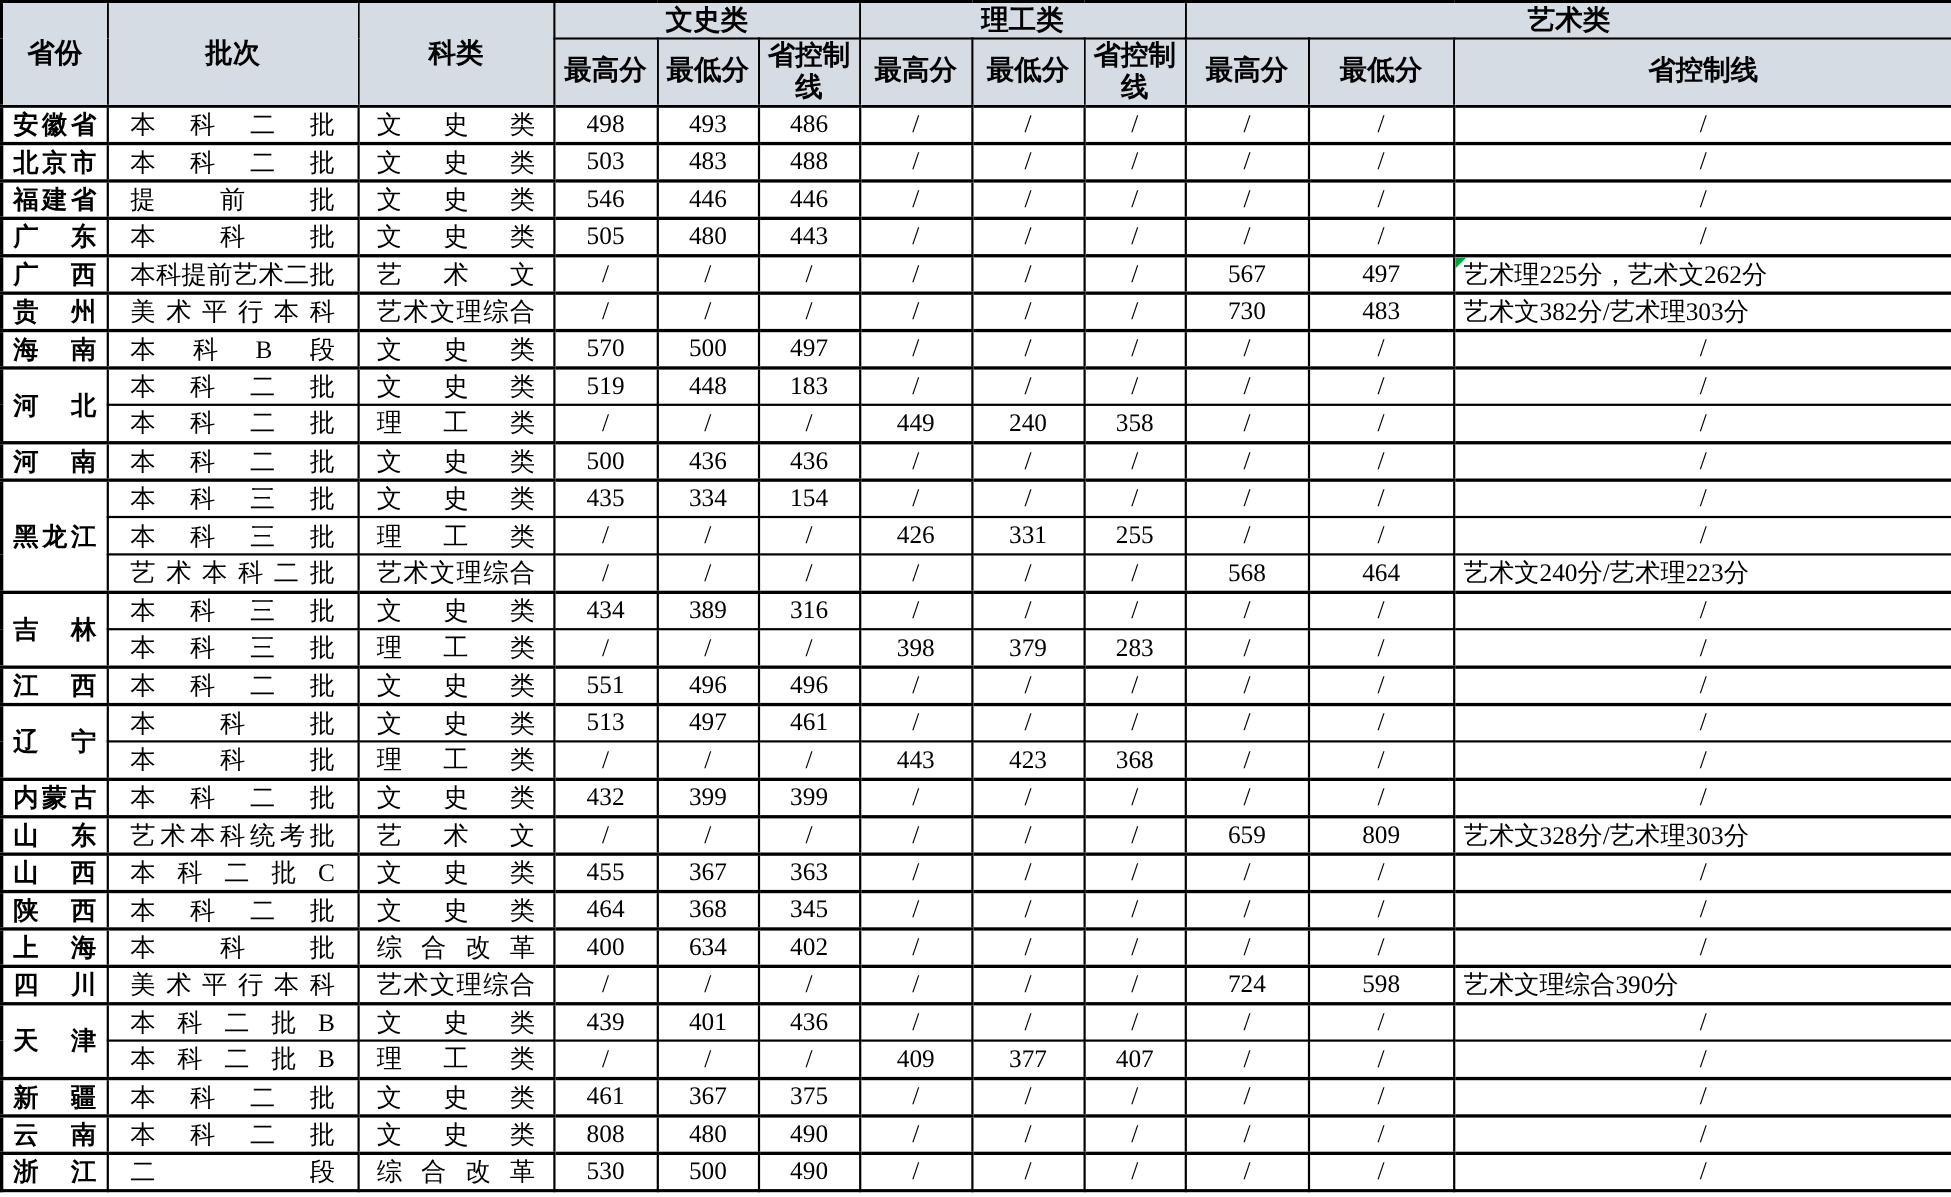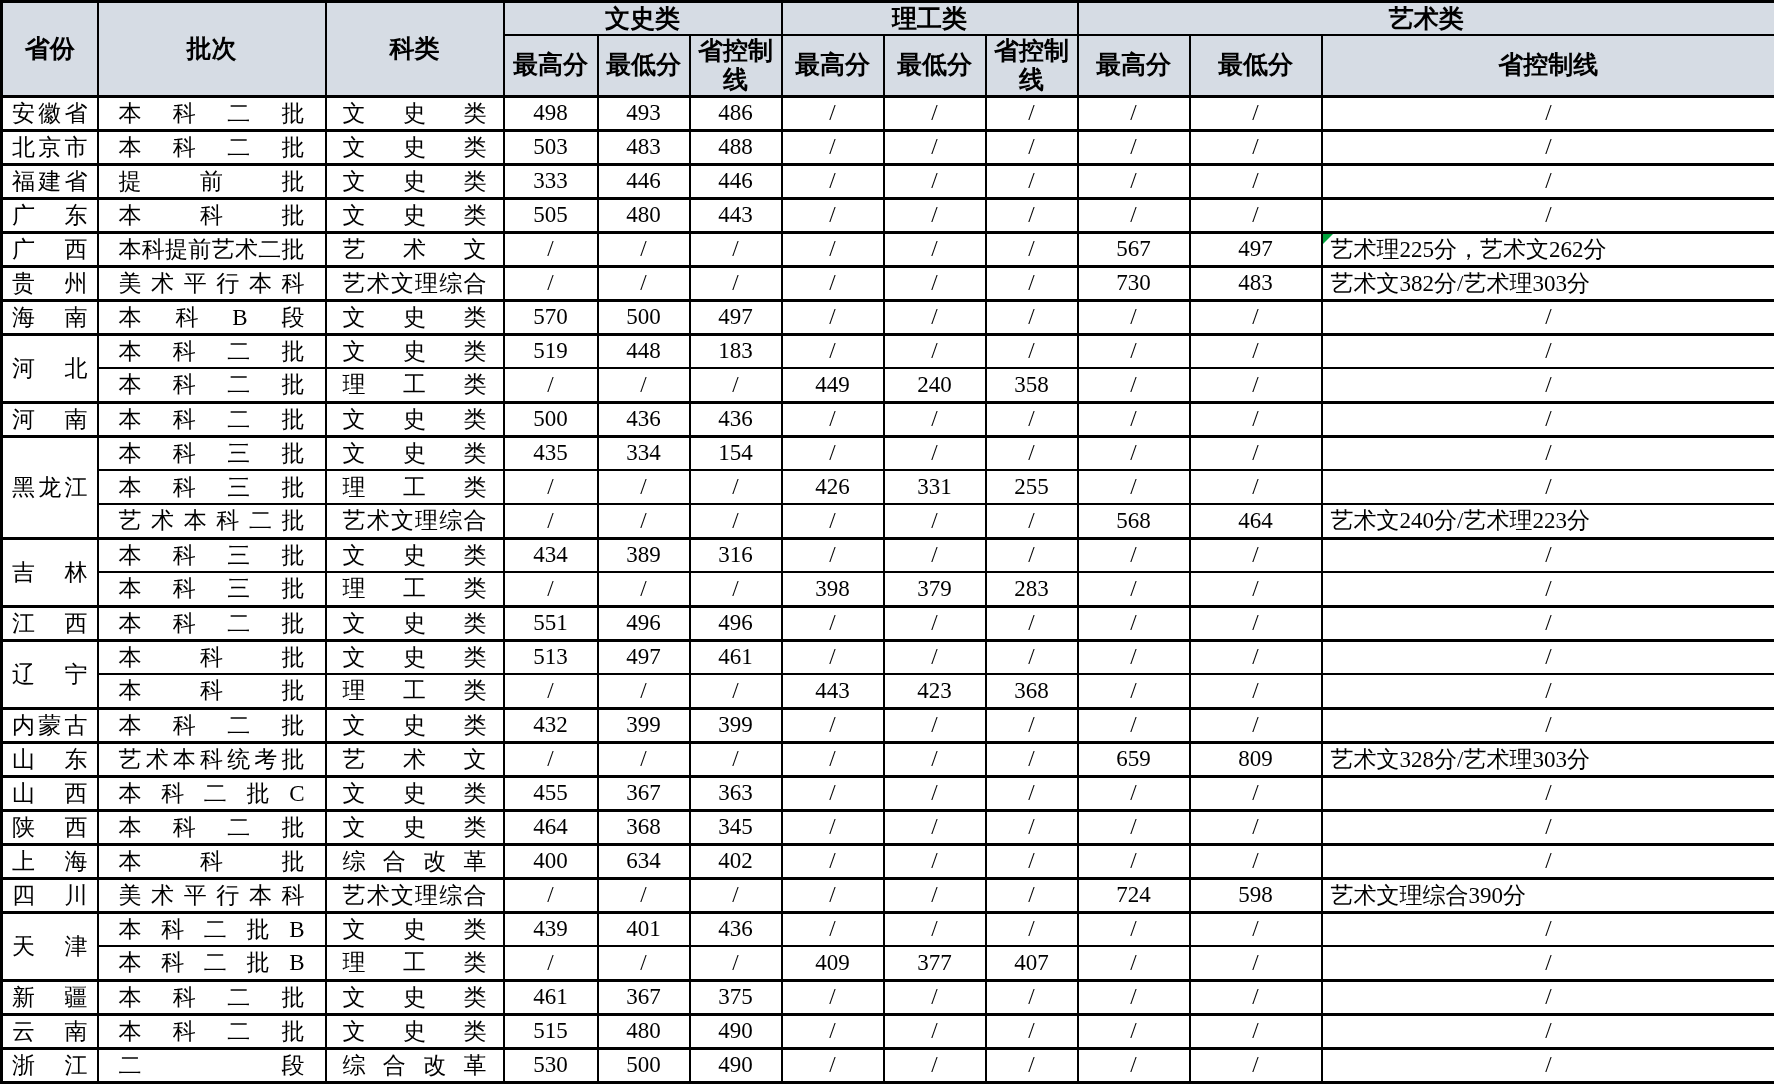--- a/index.html
+++ b/index.html
@@ -36,21 +36,21 @@
   .hrow-2 th { height: 60px; }
   tbody td {
     font-family: "Liberation Serif", serif;
     font-size: 23px;
     color: #000;
     text-align: center;
     height: 34px;
     white-space: nowrap;
   }
   .dist { text-align: center; text-align-last: justify; }
-  .province-cell { padding: 0 9px; }
+  .province-cell { padding: 0 9px; font-weight: bold; }
   .batch-cell   { padding: 0 20px; }
   .subject-cell { padding: 0 16px; }
   .art-note {
     text-align: left;
     text-align-last: auto;
     padding-left: 8px;
   }
   .group-start td { border-top-width: 3px; }
   .corner-marker {
     position: absolute;
@@ -125,21 +125,21 @@
         <td>/</td>
         <td>/</td>
         <td>/</td>
         <td>/</td>
         <td>/</td>
       </tr>
       <tr class="group-start">
         <td rowspan="1" class="province-cell dist">福建省</td>
         <td class="batch-cell dist">提前批</td>
         <td class="subject-cell dist">文史类</td>
-        <td>333</td>
+        <td>546</td>
         <td>446</td>
         <td>446</td>
         <td>/</td>
         <td>/</td>
         <td>/</td>
         <td>/</td>
         <td>/</td>
         <td>/</td>
       </tr>
       <tr class="group-start">
@@ -469,21 +469,21 @@
         <td>/</td>
         <td>/</td>
         <td>/</td>
         <td>/</td>
         <td>/</td>
       </tr>
       <tr class="group-start">
         <td rowspan="1" class="province-cell dist">云南</td>
         <td class="batch-cell dist">本科二批</td>
         <td class="subject-cell dist">文史类</td>
-        <td>515</td>
+        <td>808</td>
         <td>480</td>
         <td>490</td>
         <td>/</td>
         <td>/</td>
         <td>/</td>
         <td>/</td>
         <td>/</td>
         <td>/</td>
       </tr>
       <tr class="group-start">

